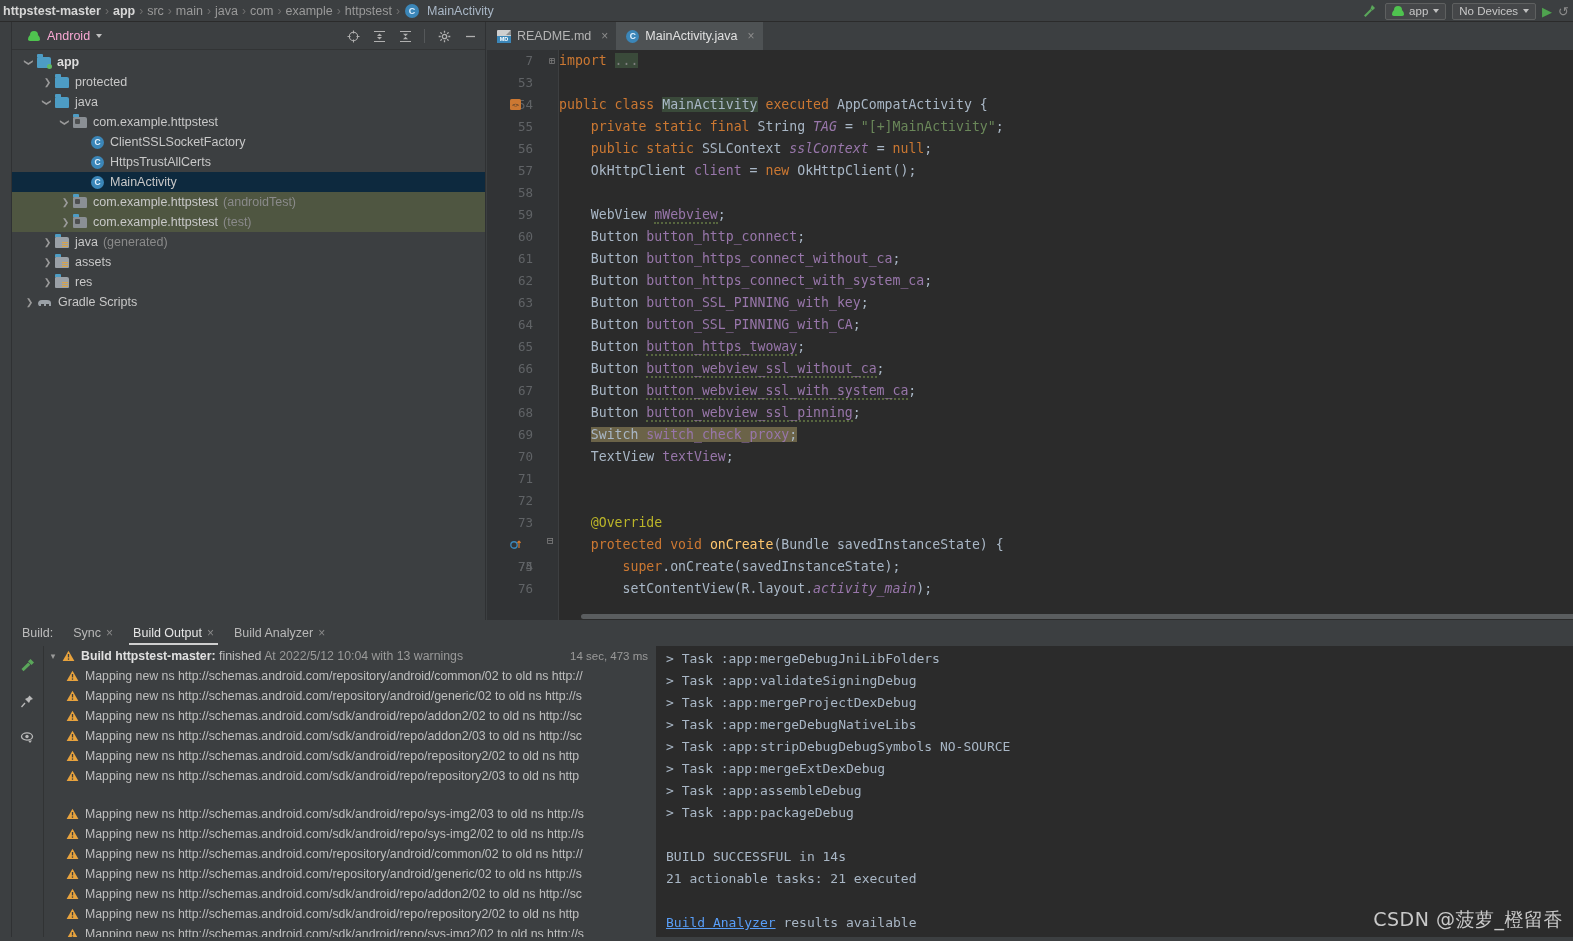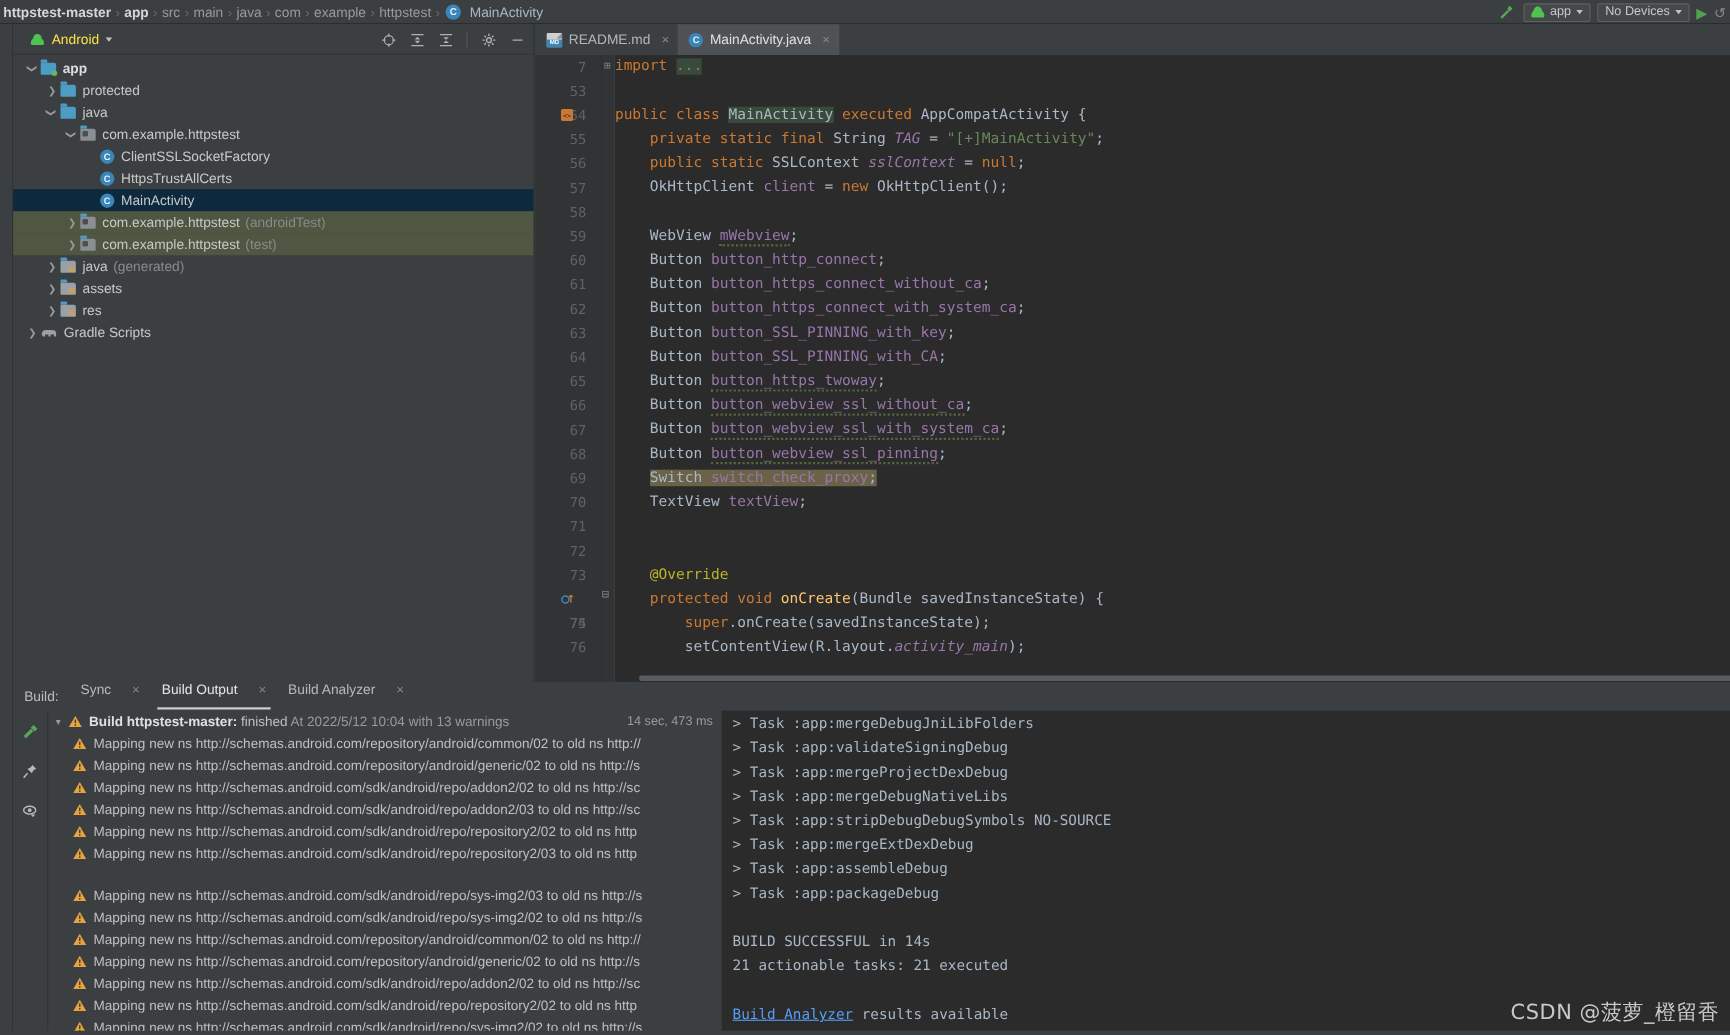--- a/index.html
+++ b/index.html
@@ -60,21 +60,21 @@
 
   
   .projpanel {
     position:absolute; left:12px; top:22px; width:474px; height:598px;
     background:#3c3f41; border-right:1px solid #2f3133;
   }
   .proj-header {
     height:28px; display:flex; align-items:center; padding-left:16px;
     border-bottom:1px solid #323435;
   }
-  .proj-title { font-size:12.5px; color:#fde047; }
+  .proj-title { font-size:12.5px; color:#f9a8d4; }
   .proj-tools { position:absolute; right:8px; top:0; height:28px; display:flex; align-items:center; gap:12px; }
   .ptool { width:14px;height:14px;display:flex;align-items:center;justify-content:center;color:#b0b0b0;}
   .divline { width:1px; height:14px; background:#55585a; }
 
   .tree { padding-top:2px; font-size:12.5px; }
   .trow {
     position:relative; height:20px; display:flex; align-items:center;
     white-space:nowrap; color:#c0c0c0;
   }
   .trow.sel { background:#0d293e; }
@@ -152,21 +152,21 @@
   .scrollh i { display:block; height:5px; background:#5a5d5f; border-radius:3px; width:1296px; margin-left:22px;}
 
   .gut-ic { position:absolute; font-size:11px; }
 
   
   .buildpanel {
     position:absolute; left:12px; top:620px; width:1561px; height:321px; background:#3c3f41;
   }
   .btabs { height:26px; display:flex; align-items:center; gap:0px; padding-left:4px; font-size:12.5px; }
   .btablabel { color:#bdbdbd; padding:0 10px 0 6px; }
-  .btab { display:flex; align-items:flex-start; gap:19px; padding:0 10px; height:26px; color:#b8b8b8; position:relative;}
+  .btab { display:flex; align-items:center; gap:5px; padding:0 10px; height:26px; color:#b8b8b8; position:relative;}
   .btab.active { color:#e6e6e6; }
   .btab.active:after { content:""; position:absolute; left:6px; right:6px; bottom:1px; height:2px; background:#cfcfcf; }
   .btab .x { color:#8a8a8a; font-size:12px; }
 
   .bbody { position:absolute; top:26px; left:0; width:1561px; height:295px; display:flex; }
   .btools {
     width:32px; height:295px; background:#3c3f41; display:flex; flex-direction:column;
     align-items:center; padding-top:10px; gap:18px; border-right:1px solid #313334;
   }
   .btool { width:18px;height:18px;display:flex;align-items:center;justify-content:center; }

